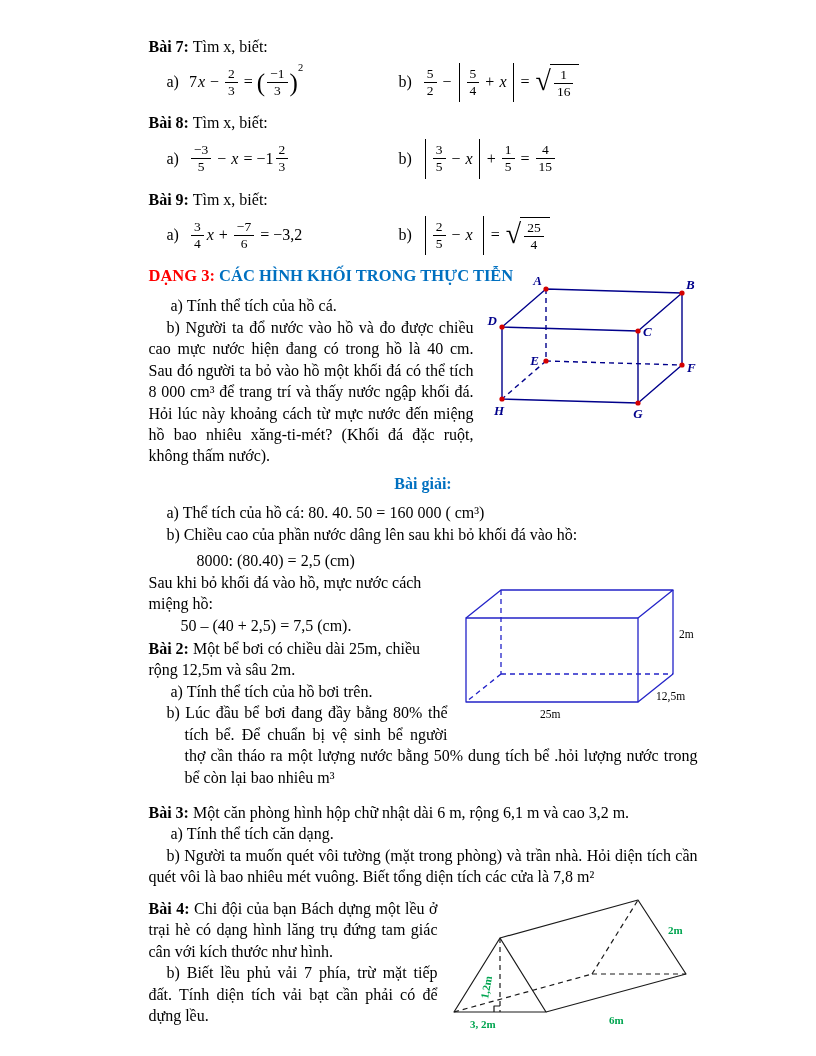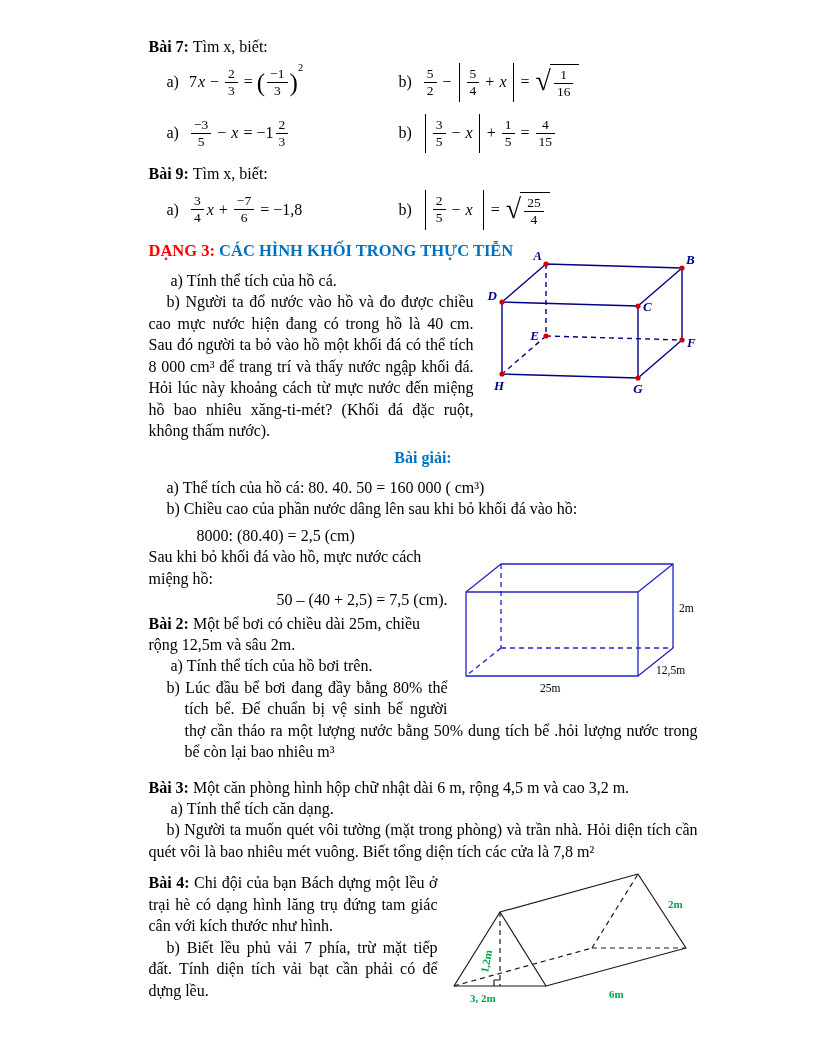--- a/index.html
+++ b/index.html
@@ -50,21 +50,21 @@
   .fig { float:right; }
   .fig1 { width:212px; margin:-20px 0 4px 12px; }
   .fig2 { width:240px; margin:8px 0 4px 10px; }
   .fig3 { width:252px; margin:-10px 0 2px 8px; }
 
   
   .solution { clear:both; }
   .sol-head { color:var(--blue); font-weight:bold; text-align:center; margin:2px 0 8px; }
   .sol-a, .sol-b { margin-left:18px; }
   .sol-c { margin-left:48px; margin-top:5px; }
-  .sol-e { margin-left:32px;text-align:right; }
+  .sol-e { margin-left:32px; }
 
   .ex2 { margin-top:2px; }
   .ex3 { clear:both; margin-top:14px; }
   .ex4 { margin-top:10px; }
 
   
   svg { display:block; }
   .d-line { fill:none; stroke-width:1.4; stroke-linejoin:round; }
   .dash { stroke-dasharray:5 4; }
   .d1 { stroke:var(--navy); }
@@ -88,38 +88,39 @@
         <span class="math"><span class="mtxt">7</span><span class="mvar">x</span><span class="mtxt"> − </span><span class="frac"><span class="num">2</span><span class="den">3</span></span><span class="mtxt"> = </span><span class="pgrp"><span class="bigp">(</span><span class="frac"><span class="num">−1</span><span class="den">3</span></span><span class="bigp">)</span><sup>2</sup></span></span>
       </div>
       <div class="eq">
         <span class="eq-label">b)</span>
         <span class="math"><span class="frac"><span class="num">5</span><span class="den">2</span></span><span class="mtxt"> − </span><span class="abs"><span class="frac"><span class="num">5</span><span class="den">4</span></span><span class="mtxt"> + </span><span class="mvar">x</span></span><span class="mtxt"> = </span><span class="sqrt"><span class="radical">√</span><span class="radicand"><span class="frac"><span class="num">1</span><span class="den">16</span></span></span></span></span>
       </div>
     </div>
   </section>
 
   <section class="ex">
+    <p class="ex-head"><b>Bài 8:</b><span> Tìm x, biết:</span></p>
     <div class="eq-row">
       <div class="eq eq-a">
         <span class="eq-label">a)</span>
         <span class="math"><span class="frac"><span class="num">−3</span><span class="den">5</span></span><span class="mtxt"> − </span><span class="mvar">x</span><span class="mtxt"> = −1</span><span class="frac"><span class="num">2</span><span class="den">3</span></span></span>
       </div>
       <div class="eq">
         <span class="eq-label">b)</span>
         <span class="math"><span class="abs"><span class="frac"><span class="num">3</span><span class="den">5</span></span><span class="mtxt"> − </span><span class="mvar">x</span></span><span class="mtxt"> + </span><span class="frac"><span class="num">1</span><span class="den">5</span></span><span class="mtxt"> = </span><span class="frac"><span class="num">4</span><span class="den">15</span></span></span>
       </div>
     </div>
   </section>
 
   <section class="ex">
     <p class="ex-head"><b>Bài 9:</b><span> Tìm x, biết:</span></p>
     <div class="eq-row">
       <div class="eq eq-a">
         <span class="eq-label">a)</span>
-        <span class="math"><span class="frac"><span class="num">3</span><span class="den">4</span></span><span class="mvar">x</span><span class="mtxt"> + </span><span class="frac"><span class="num">−7</span><span class="den">6</span></span><span class="mtxt"> = −1,8</span></span>
+        <span class="math"><span class="frac"><span class="num">3</span><span class="den">4</span></span><span class="mvar">x</span><span class="mtxt"> + </span><span class="frac"><span class="num">−7</span><span class="den">6</span></span><span class="mtxt"> = −3,2</span></span>
       </div>
       <div class="eq">
         <span class="eq-label">b)</span>
         <span class="math"><span class="abs"><span class="frac"><span class="num">2</span><span class="den">5</span></span><span class="mtxt"> − </span><span class="mvar">x</span><span class="mtxt"> </span></span><span class="mtxt"> = </span><span class="sqrt"><span class="radical">√</span><span class="radicand"><span class="frac"><span class="num">25</span><span class="den">4</span></span></span></span></span>
       </div>
     </div>
   </section>
 
   <p class="dang-head"><span class="dang-label">DẠNG 3:</span><span class="dang-title"> CÁC HÌNH KHỐI TRONG THỰC TIỄN</span></p>
 
@@ -194,21 +195,21 @@
     <p class="sol-e">50 – (40 + 2,5) = 7,5 (cm).</p>
   </section>
 
   <section class="ex ex2">
     <p><b>Bài 2:</b><span> Một bể bơi có chiều dài 25m, chiều rộng 12,5m và sâu 2m.</span></p>
     <p class="item-ind">a) Tính thể tích của hồ bơi trên.</p>
     <p class="hang jst">b) Lúc đầu bể bơi đang đầy bằng 80% thể tích bể. Để chuẩn bị vệ sinh bể người thợ cần tháo ra một lượng nước bằng 50% dung tích bể .hỏi lượng nước trong bể còn lại bao nhiêu m³</p>
   </section>
 
   <section class="ex ex3">
-    <p><b>Bài 3:</b><span> Một căn phòng hình hộp chữ nhật dài 6 m, rộng 4,5 m và cao 3,2 m.</span></p>
+    <p><b>Bài 3:</b><span> Một căn phòng hình hộp chữ nhật dài 6 m, rộng 6,1 m và cao 3,2 m.</span></p>
     <p class="item-ind">a) Tính thể tích căn dạng.</p>
     <p class="fl-ind jst">b)  Người ta muốn quét vôi tường (mặt trong phòng) và trần nhà. Hỏi diện tích cần quét vôi là bao nhiêu mét vuông. Biết tổng diện tích các cửa là 7,8  m²</p>
   </section>
 
   <section class="ex ex4">
     <div class="fig fig3">
       <svg viewBox="0 0 252 150" width="252" height="150">
         <g class="d-line d3">
           <path d="M54,50 L8,124 L100,124 Z"></path>
           <path d="M54,50 L192,12 L240,86 L100,124"></path>

